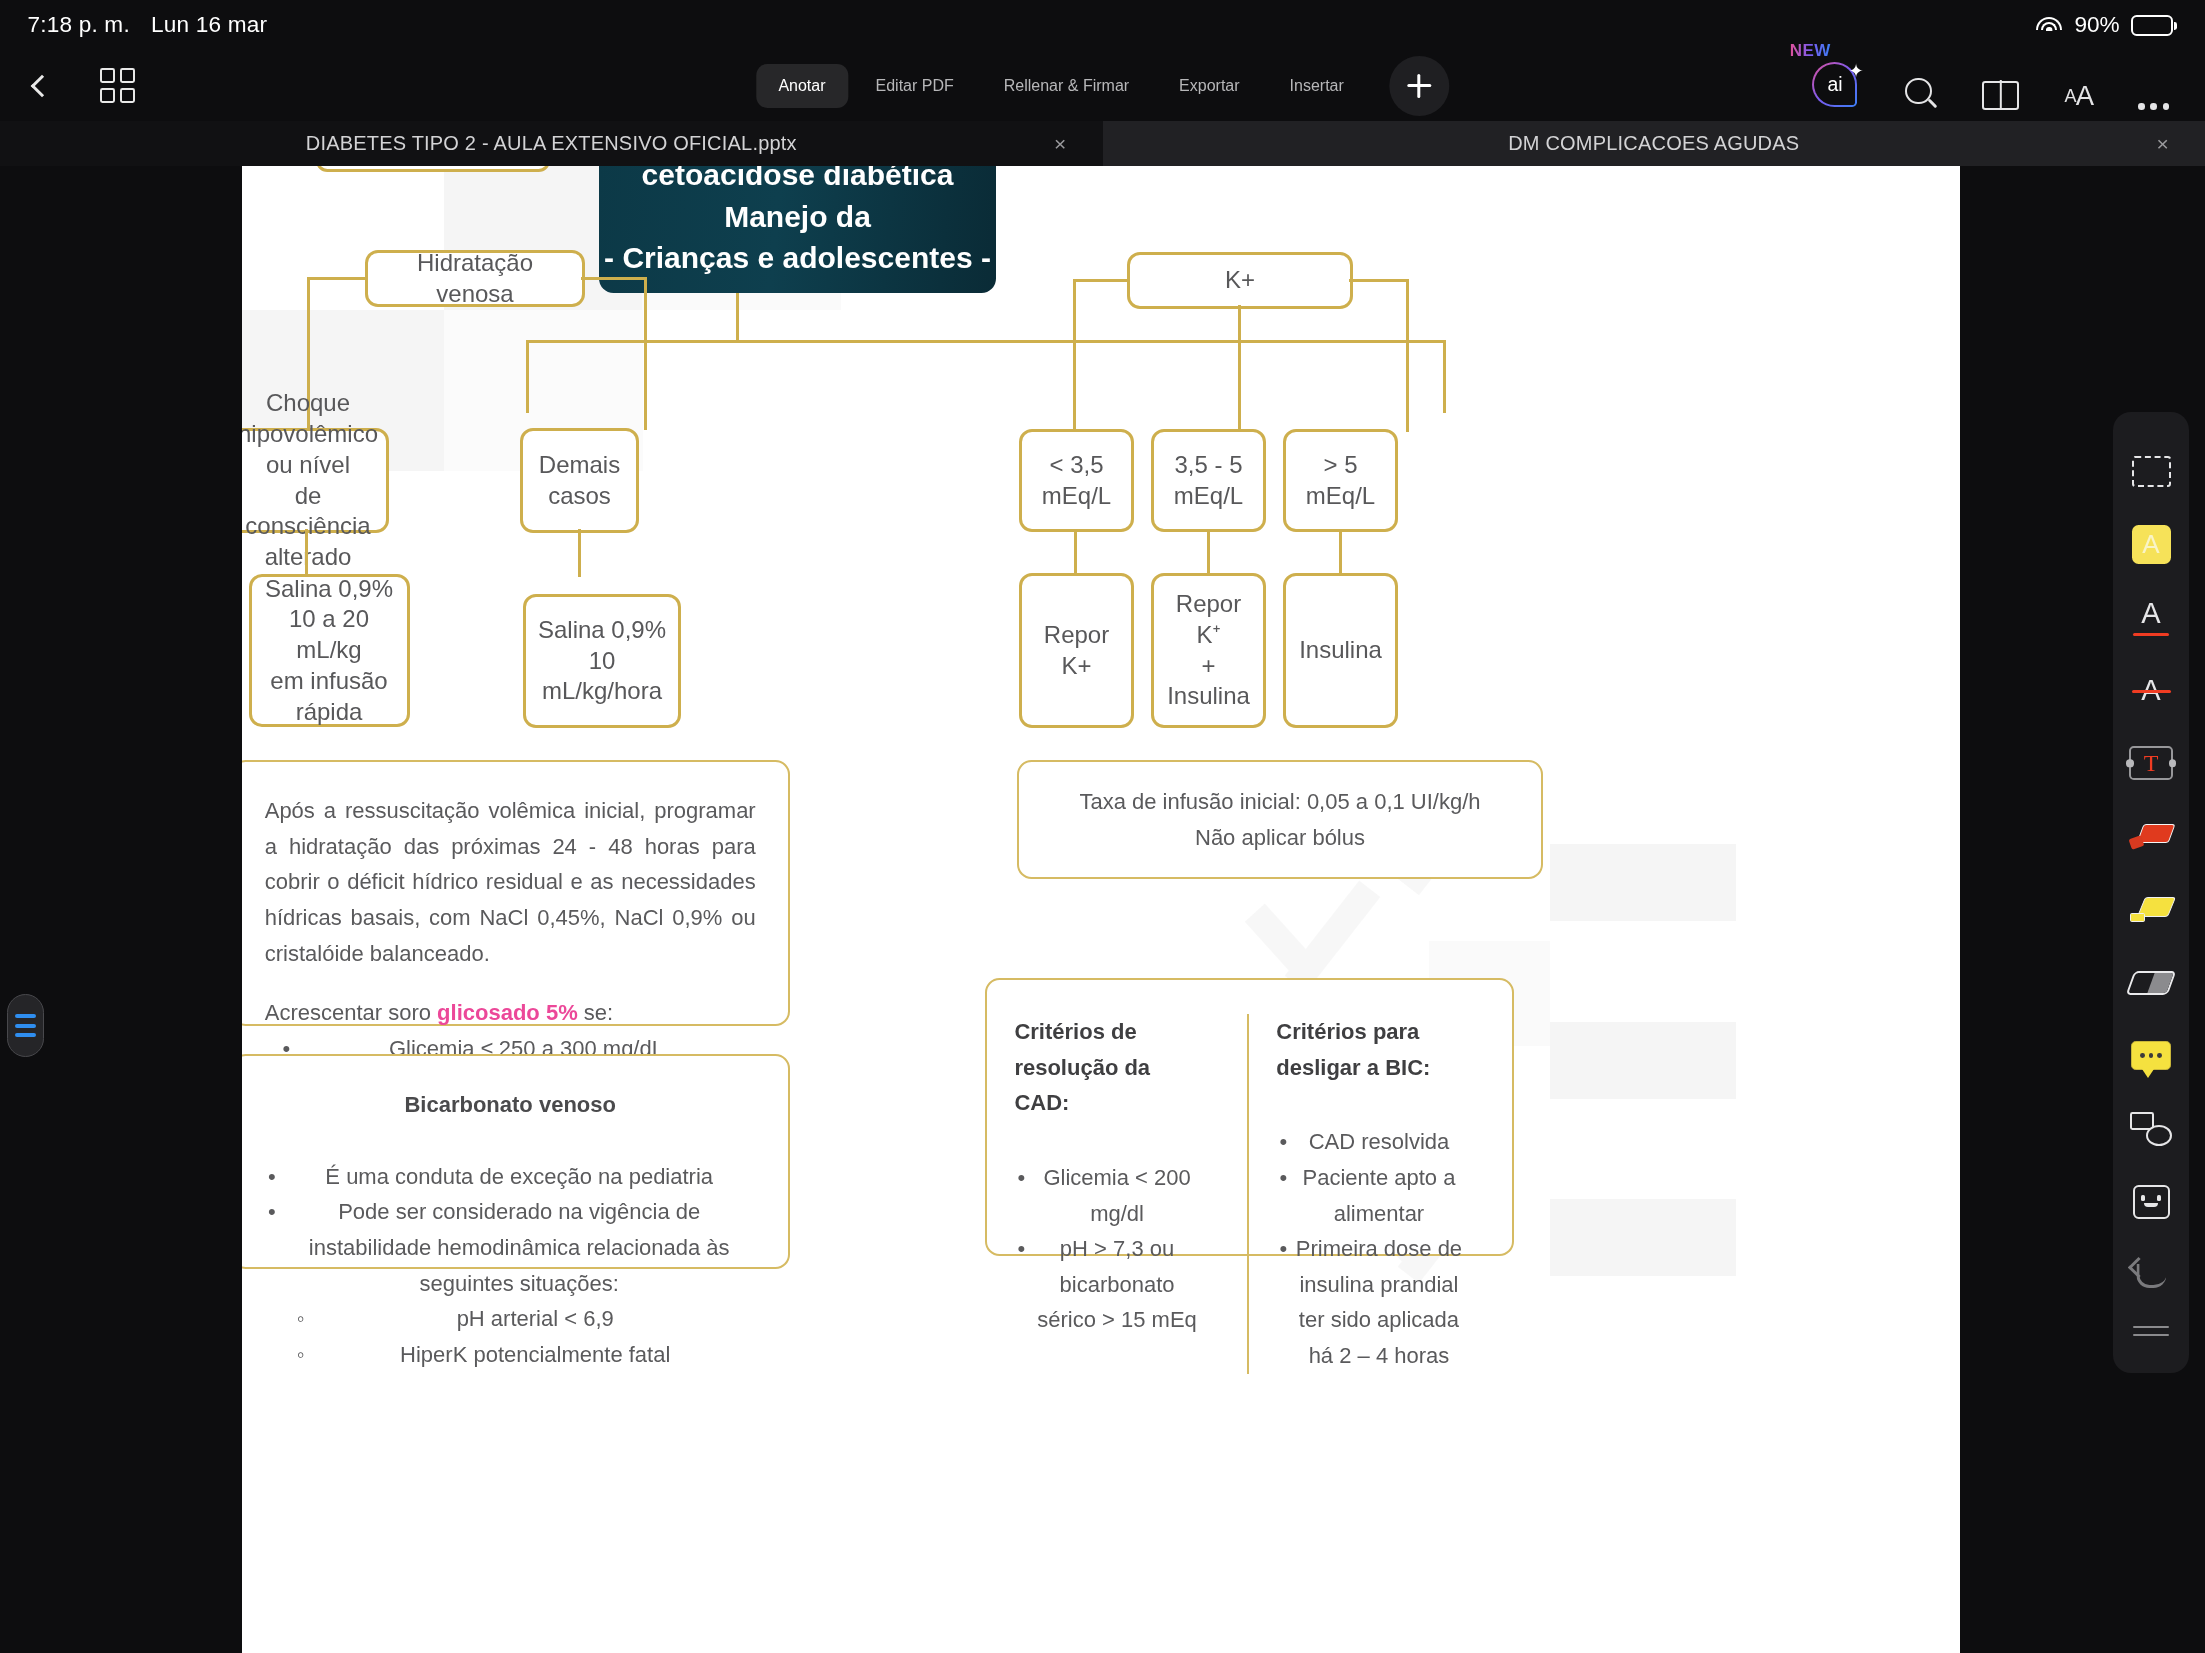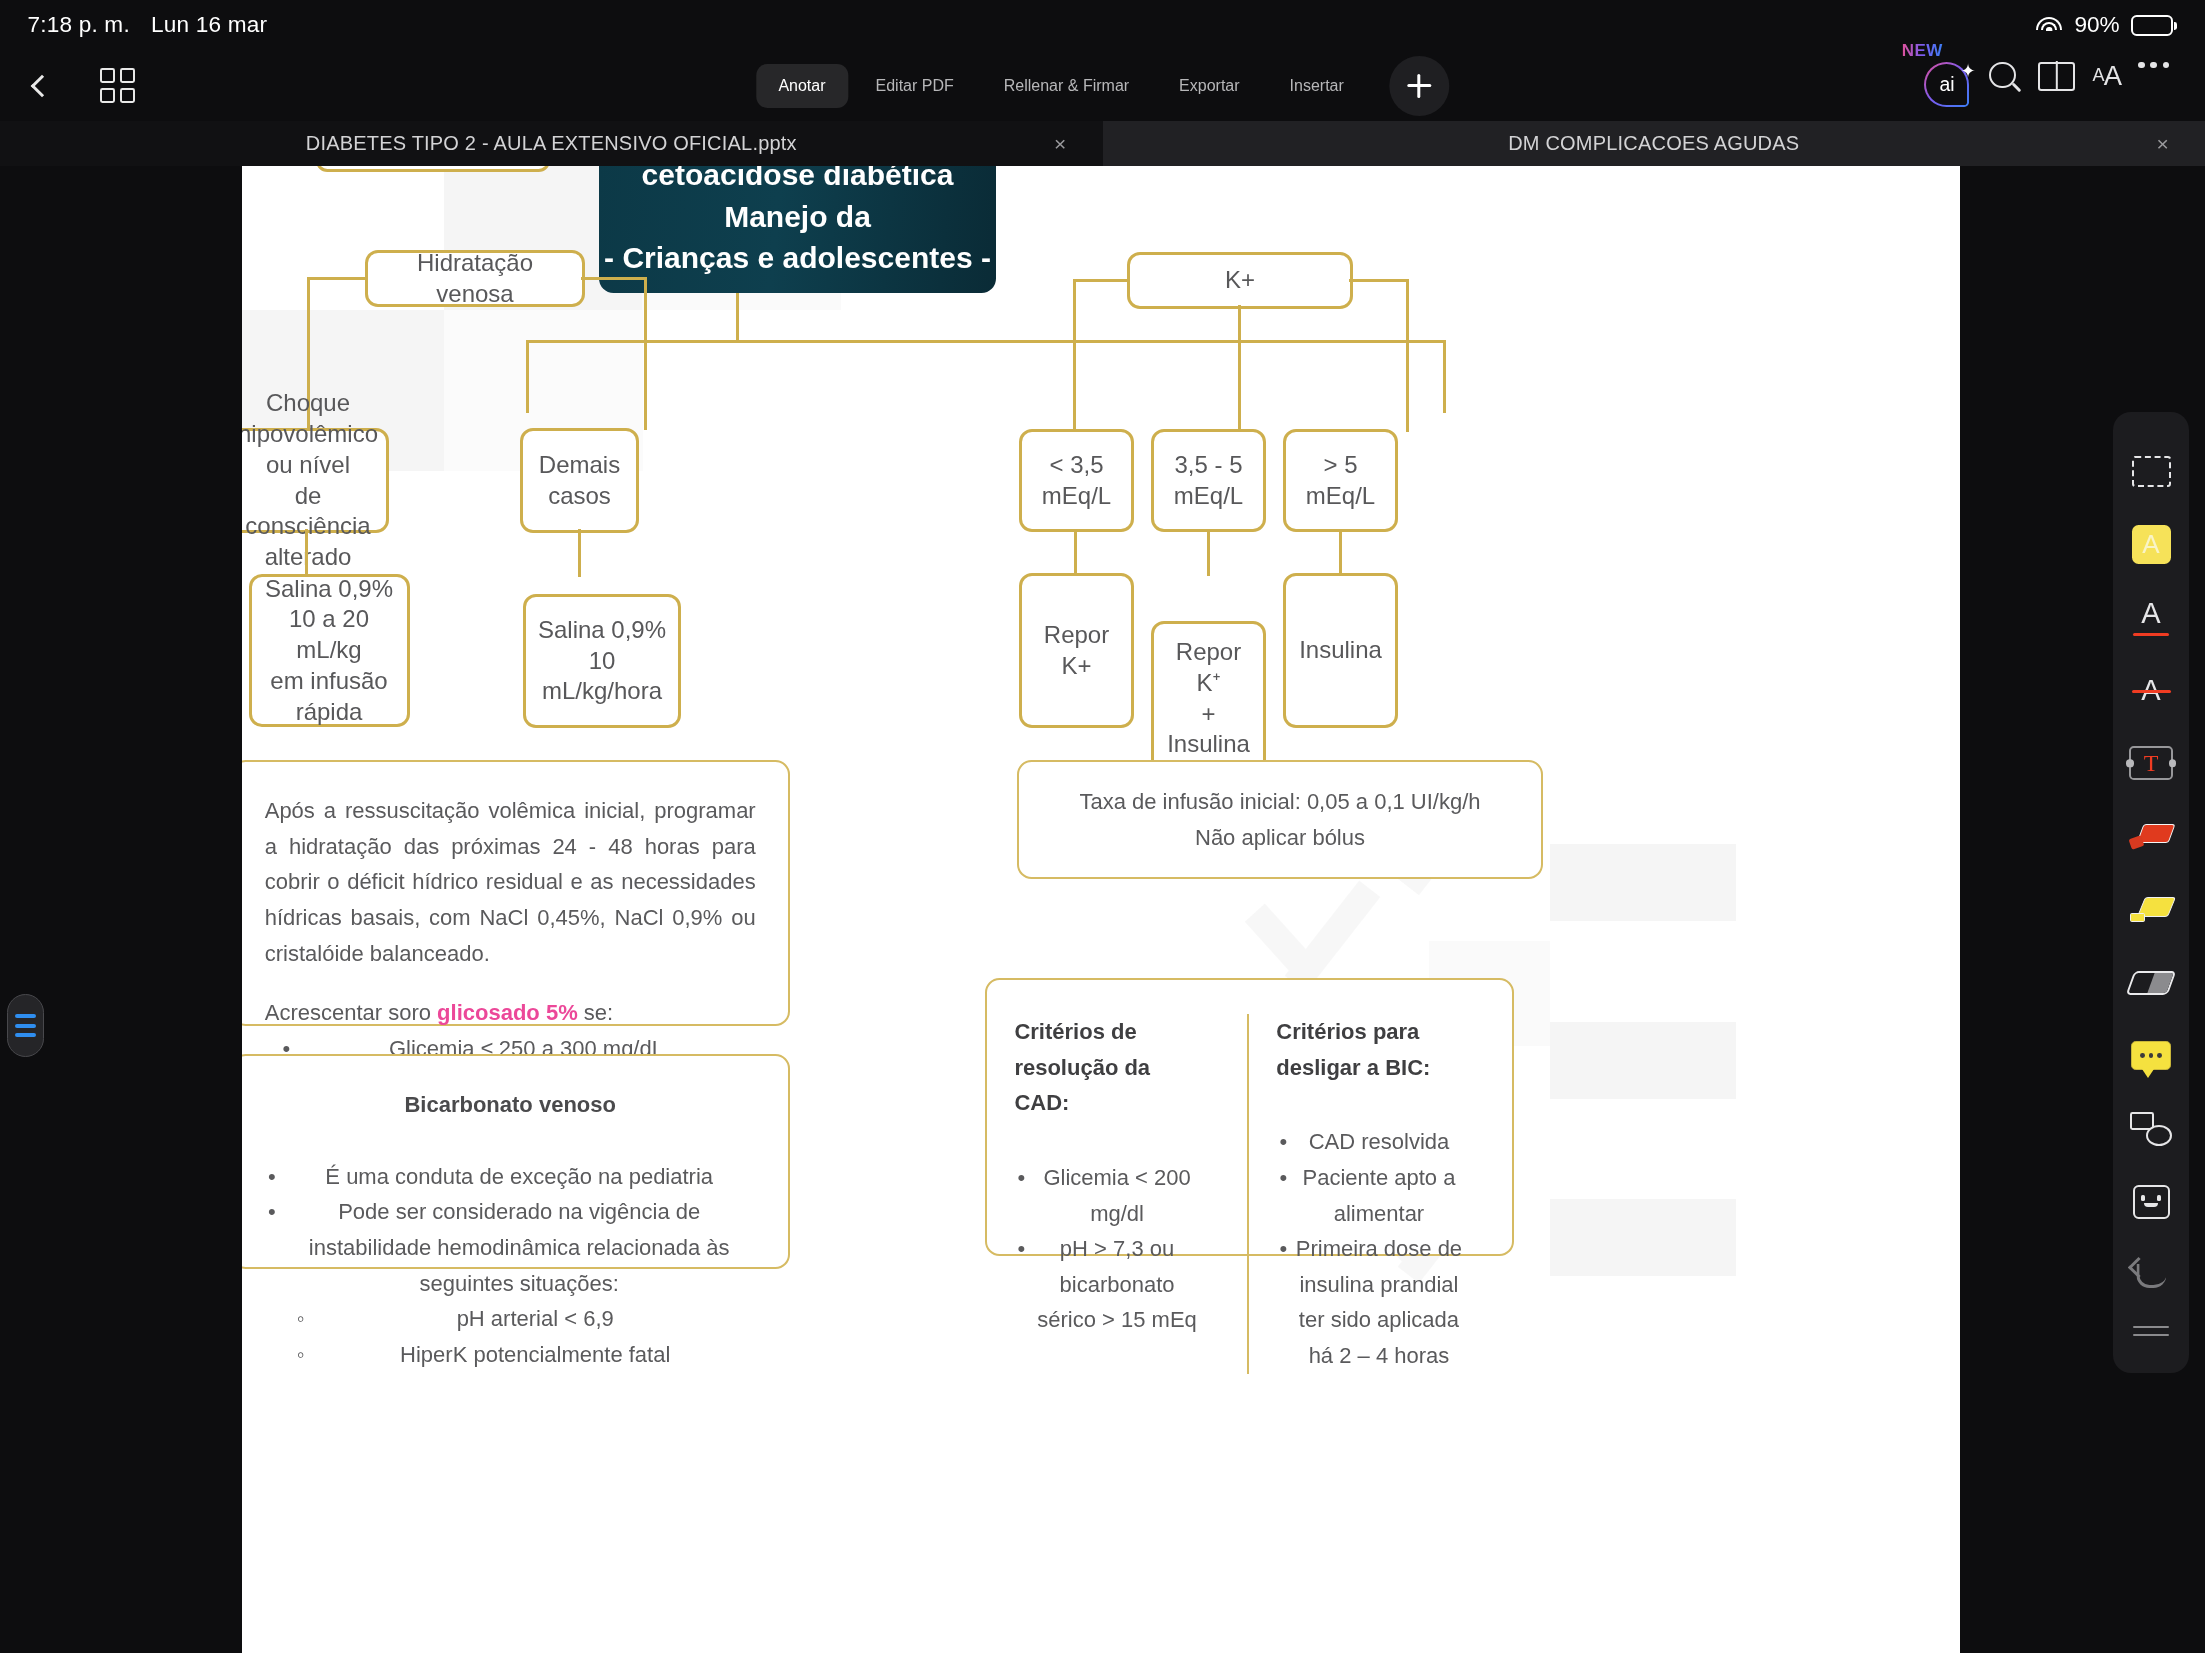--- a/index.html
+++ b/index.html
@@ -60,21 +60,21 @@
   }
   .tb-tab.active { background: #272729; color: #ffffff; }
   .tb-plus {
     width: 60px; height: 60px; border-radius: 50%; background: #1f1f22;
     display: flex; align-items: center; justify-content: center; margin-left: 18px; cursor: pointer;
     position: relative;
   }
   .tb-plus::before, .tb-plus::after { content:""; position:absolute; background:#fff; border-radius:1.6px; }
   .tb-plus::before { width: 24px; height: 3.2px; }
   .tb-plus::after  { width: 3.2px; height: 24px; }
-  .tb-right { margin-left: auto; display: flex; align-items: flex-start; gap: 17px; padding-right: 36px; }
+  .tb-right { margin-left: auto; display: flex; align-items: flex-end; gap: 45px; padding-right: 36px; }
   .ai-wrap { position: relative; width: 48px; height: 48px; cursor: pointer; }
   .new-badge {
     position: absolute; top: -21px; left: -22.6px; font-size: 17px; font-weight: bold;
     background: linear-gradient(90deg,#e0519a,#7b5cf0,#3b7ef5);
     -webkit-background-clip: text; background-clip: text; color: transparent;
     letter-spacing: 0.4px;
   }
   .ai-bubble {
     width: 45px; height: 45px; border-radius: 50% 50% 4.8px 50%;
     border: 2.4px solid transparent;
@@ -353,21 +353,21 @@
       <div class="fbox" style="left:909px;top:263px;width:115px;height:103px; white-space:pre-line;">3,5 - 5
 mEq/L</div>
       <div class="fbox" style="left:1041px;top:263px;width:115px;height:103px; white-space:pre-line;">&gt; 5
 mEq/L</div>
 
       <div class="conn" style="left:832px;top:363px;width:3.2px;height:47px;"></div>
       <div class="conn" style="left:965px;top:363px;width:3.2px;height:47px;"></div>
       <div class="conn" style="left:1097px;top:363px;width:3.2px;height:47px;"></div>
 
       <div class="fbox" style="left:777px;top:407px;width:115px;height:155px;">Repor K+</div>
-      <div class="fbox" style="left:909px;top:407px;width:115px;height:155px; white-space:pre-line;margin-top:48px;">Repor K⁺
+      <div class="fbox" style="left:909px;top:407px;width:115px;height:155px; white-space:pre-line;">Repor K⁺
 +
 Insulina</div>
       <div class="fbox" style="left:1041px;top:407px;width:115px;height:155px;">Insulina</div>
 
       <div class="tbox" style="left:-11.3px;top:594px;width:559px;height:266px;">
         <div class="just">Após a ressuscitação volêmica inicial, programar a hidratação das próximas 24 - 48 horas para cobrir o déficit hídrico residual e as necessidades hídricas basais, com NaCl 0,45%, NaCl 0,9% ou cristalóide balanceado.</div>
         <div class="gap"></div>
         <div>
           <span>Acrescentar soro </span><b>glicosado 5%</b><span> se:</span>
         </div>

